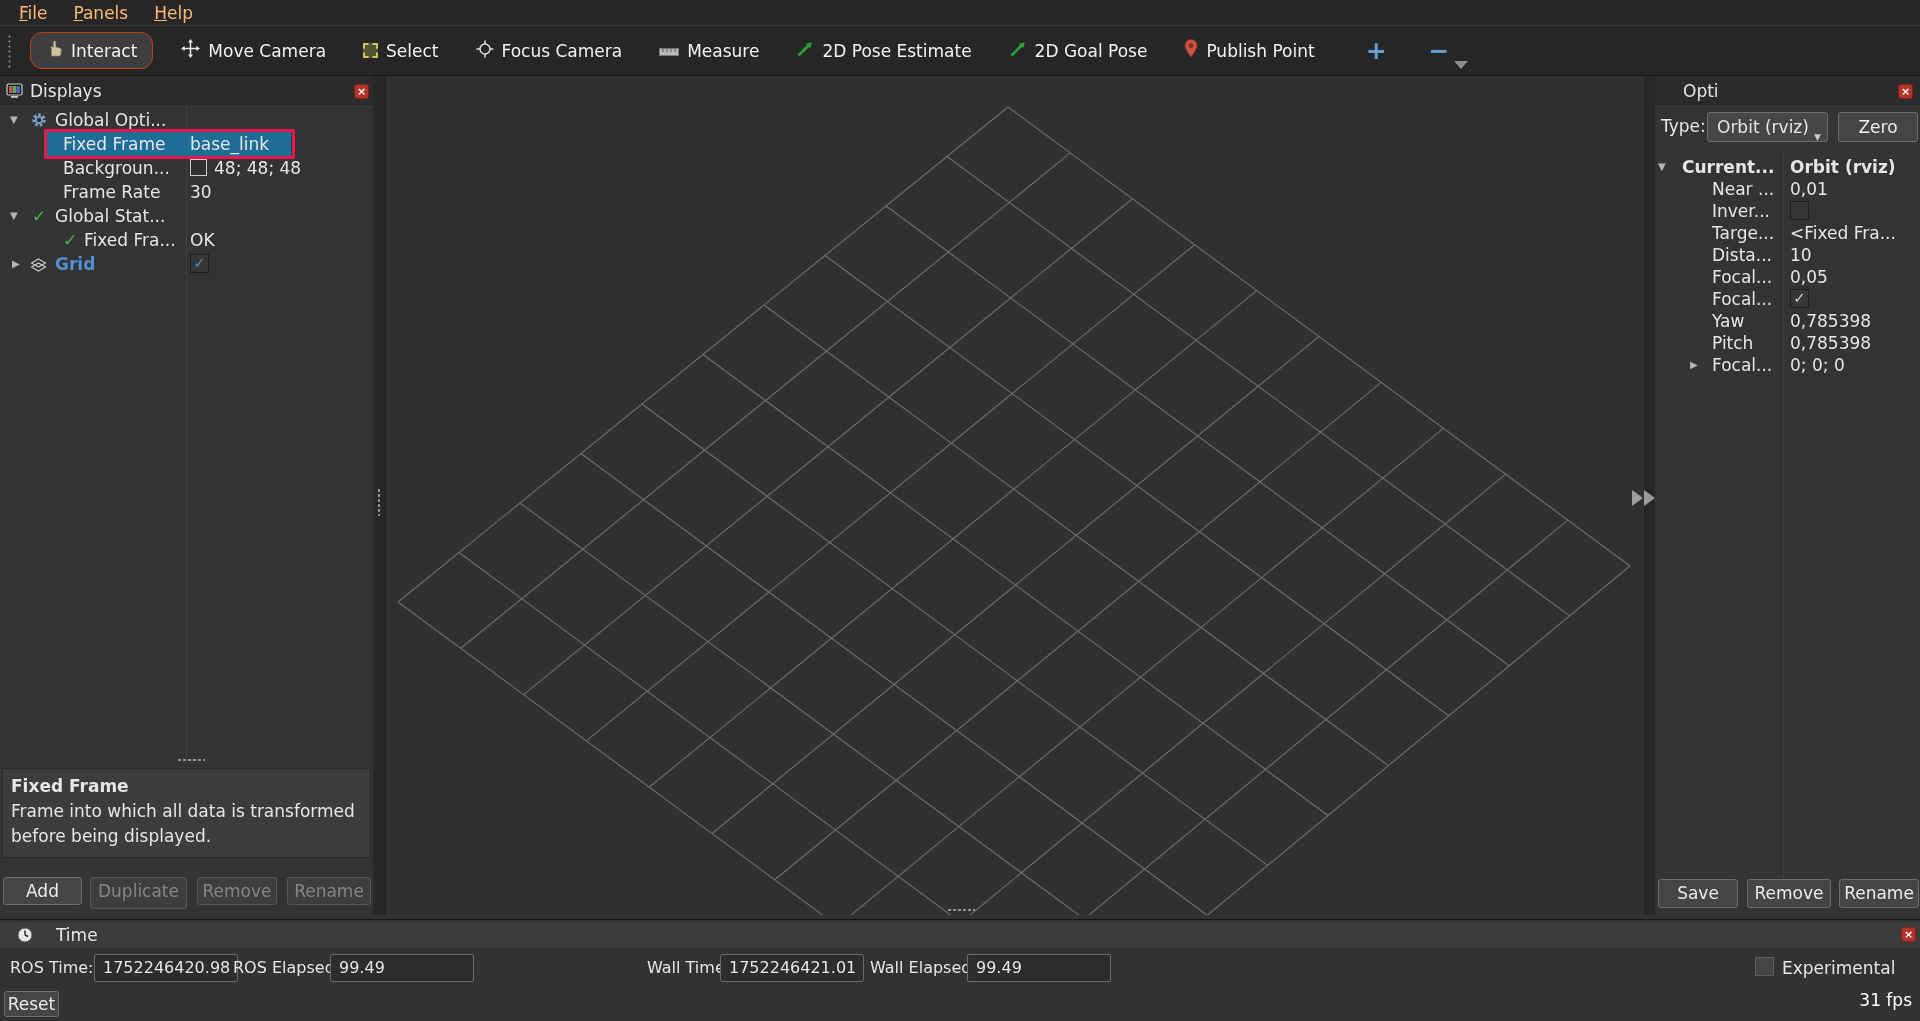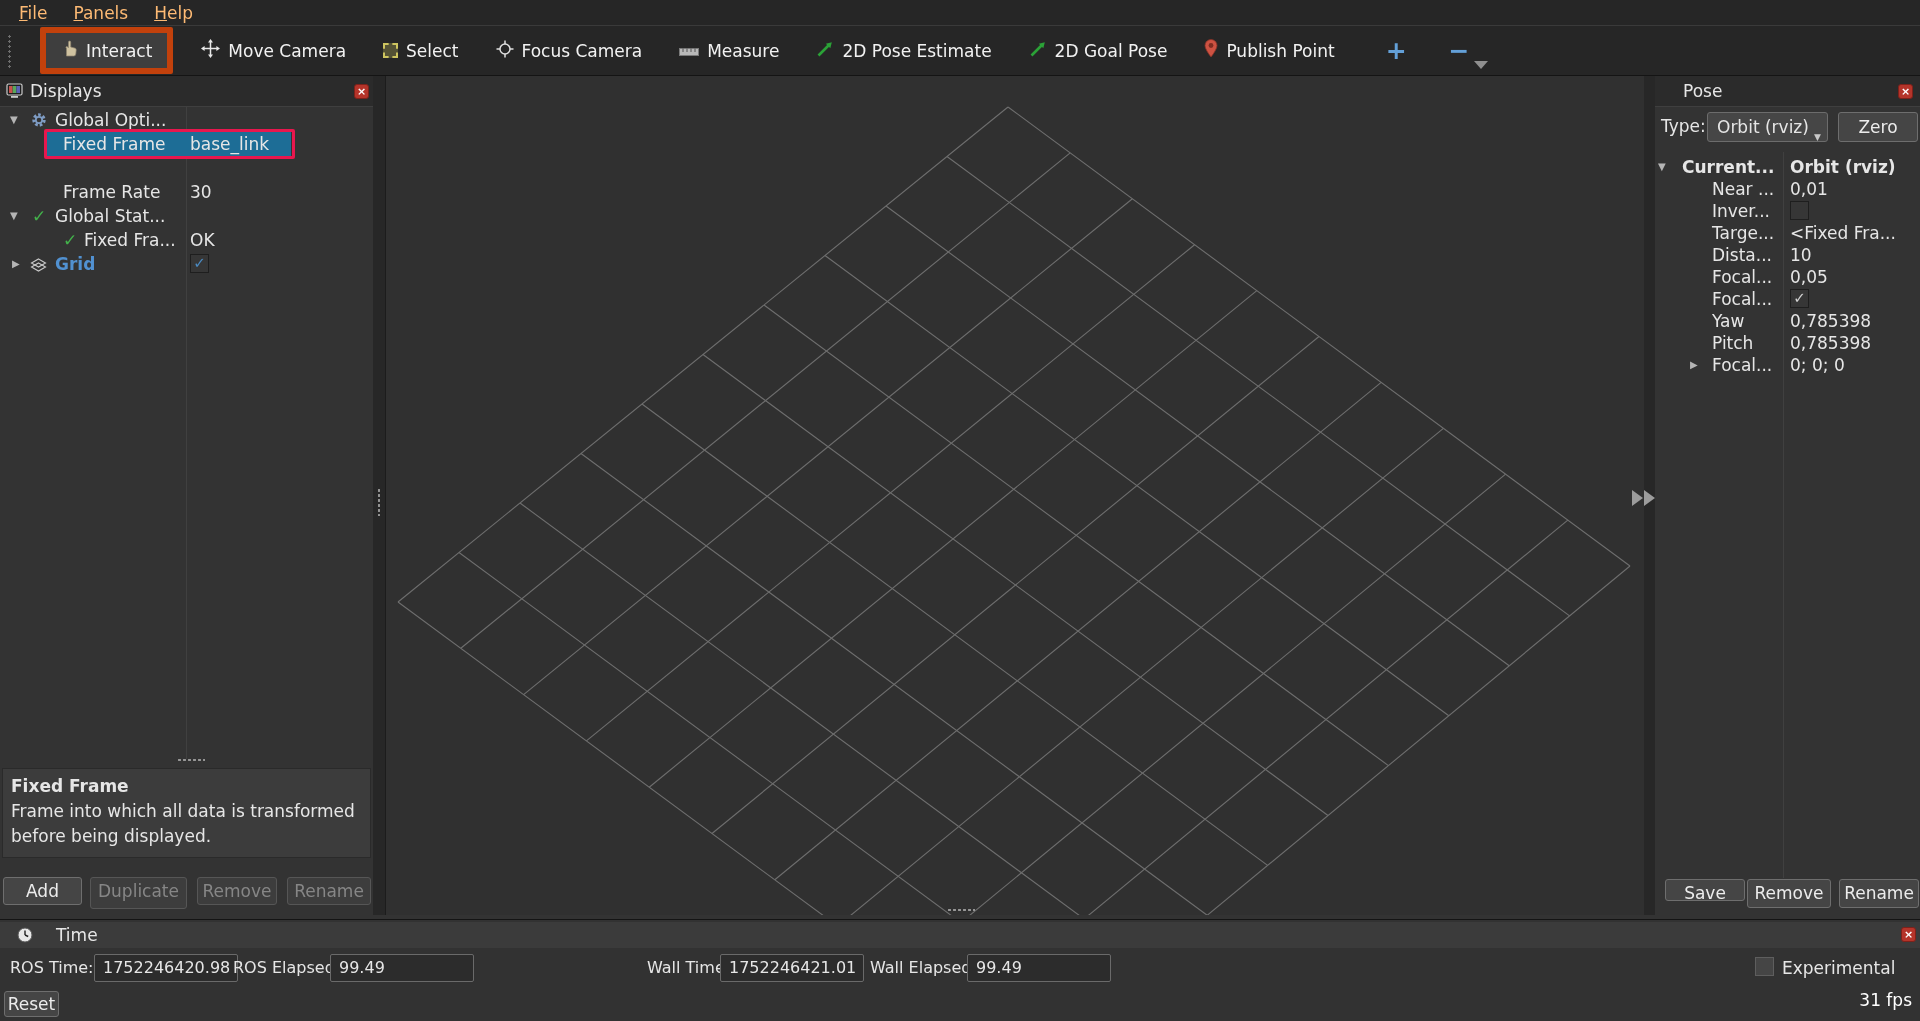--- a/index.html
+++ b/index.html
@@ -8,21 +8,21 @@
   
   .menubar{position:absolute;left:0;top:0;width:1920px;height:26px;background:#262626;
     display:flex;align-items:center;padding-left:6px;border-bottom:1px solid #3a3a3a}
   .menu-item{padding:1px 13px;color:#fdba74}
   
   .toolbar{position:absolute;left:0;top:26px;width:1920px;height:50px;background:#262626;
     border-bottom:1px solid #141414;display:flex;align-items:center}
   .grip{width:5px;height:34px;margin-left:7px;margin-right:16px;
     background:radial-gradient(circle,#6e6e6e 1.1px,transparent 1.4px);background-size:5px 5px;background-repeat:repeat-y}
   .tool{display:flex;align-items:center;gap:8px;margin-right:37px;color:#f2f2f2;white-space:nowrap}
-  .tool.selected{background:#3e3e3e;border:6px solid #c2410c;border-radius:2px;padding:7px 15px;margin-left:12px;margin-right:28px}
+  .tool.selected{background:#3e3e3e;border:1px solid #c2410c;border-radius:12px;padding:7px 15px;margin-left:2px;margin-right:28px}
   .plusminus{font-size:25px;font-weight:bold;color:#63a0d8;margin-right:42px;position:relative}
   .pm-drop{position:absolute;right:-18px;bottom:-4px;width:0;height:0;
     border-left:7px solid transparent;border-right:7px solid transparent;border-top:8px solid #8f8f8f}
   
   .panel{position:absolute;top:76px;height:839px;background:#333}
   .displays{left:0;width:373px}
   .views{left:1655px;width:265px}
   .panel-header{position:absolute;left:0;top:0;right:0;height:31px;background:#2b2b2b;
     border-bottom:1px solid #3f3f3f;display:flex;align-items:center}
   .close-btn{position:absolute;top:8px;width:15px;height:15px;background:#b5342a;border:1px solid #7e211a;
@@ -192,20 +192,25 @@
     <span class="cell" style="left:55px">Global Opti...</span>
   </div>
 
   <div class="drow" style="top:56px">
     <div class="sel-bar"></div>
     <span class="cell" style="left:63px">Fixed Frame</span>
     <span class="cell" style="left:190px">base_link</span>
   </div>
   <div class="red-box"></div>
 
+  <div class="drow" style="top:80px">
+    <span class="cell" style="left:63px">Backgroun...</span>
+    <span class="swatch" style="left:190px"></span>
+    <span class="cell" style="left:214px">48; 48; 48</span>
+  </div>
 
   <div class="drow" style="top:104px">
     <span class="cell" style="left:63px">Frame Rate</span>
     <span class="cell" style="left:190px">30</span>
   </div>
 
   <div class="drow" style="top:128px">
     <span class="cell exp" style="left:10px">▼</span>
     <span class="cell green" style="left:32px">✓</span>
     <span class="cell" style="left:55px">Global Stat...</span>
@@ -275,21 +280,21 @@
   <div class="hdots" style="left:561px;top:832px"></div>
 </div>
 
 <div class="arrow-r" style="left:1632px;top:490px"></div>
 <div class="split" style="left:1644px;width:11px">
   <div class="arrow-r" style="left:0;top:414px"></div>
 </div>
 
 <div class="panel views">
   <div class="panel-header">
-    <span style="position:absolute;left:28px">Pose</span>
+    <span style="position:absolute;left:28px">Opti</span>
     <span class="close-btn" style="right:7px">×</span>
   </div>
 
   <span style="position:absolute;left:6px;top:40px">Type:</span>
   <div class="dropdown" style="left:52px;top:36px;width:121px">
     <span>Orbit (rviz)</span>
     <span class="dd-arrow">▼</span>
   </div>
   <div class="btn" style="left:183px;top:36px;width:80px;height:30px;line-height:28px">Zero</div>
 
@@ -331,21 +336,21 @@
   <div class="vrow" style="top:256px">
     <span class="cell" style="left:57px">Pitch</span>
     <span class="cell" style="left:135px">0,785398</span>
   </div>
   <div class="vrow" style="top:278px">
     <span class="cell exp" style="left:35px">▶</span>
     <span class="cell" style="left:57px">Focal...</span>
     <span class="cell" style="left:135px">0; 0; 0</span>
   </div>
 
-  <div class="btn" style="left:10px;top:803px;width:80px;height:22px;line-height:27px">Save</div>
+  <div class="btn" style="left:3px;top:803px;width:80px;height:29px;line-height:27px">Save</div>
   <div class="btn" style="left:92px;top:803px;width:84px;height:29px;line-height:27px">Remove</div>
   <div class="btn" style="left:184px;top:803px;width:80px;height:29px;line-height:27px">Rename</div>
 </div>
 
 <div class="timepanel">
   <div class="time-header">
     <span class="icon" style="left:17px;top:5px"><svg width="16" height="16" viewBox="0 0 16 16">
           <circle cx="8" cy="8" r="7" fill="#e8e8e8" stroke="#555" stroke-width="1"></circle>
           <line x1="8" y1="8" x2="8" y2="3.5" stroke="#222" stroke-width="1.4"></line>
           <line x1="8" y1="8" x2="11.2" y2="9.5" stroke="#222" stroke-width="1.4"></line>

